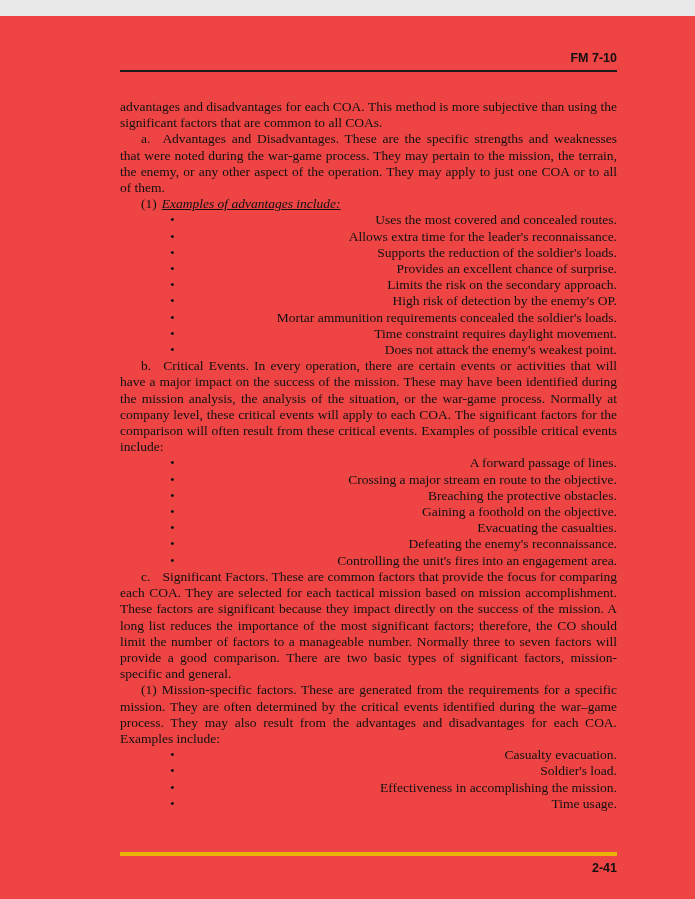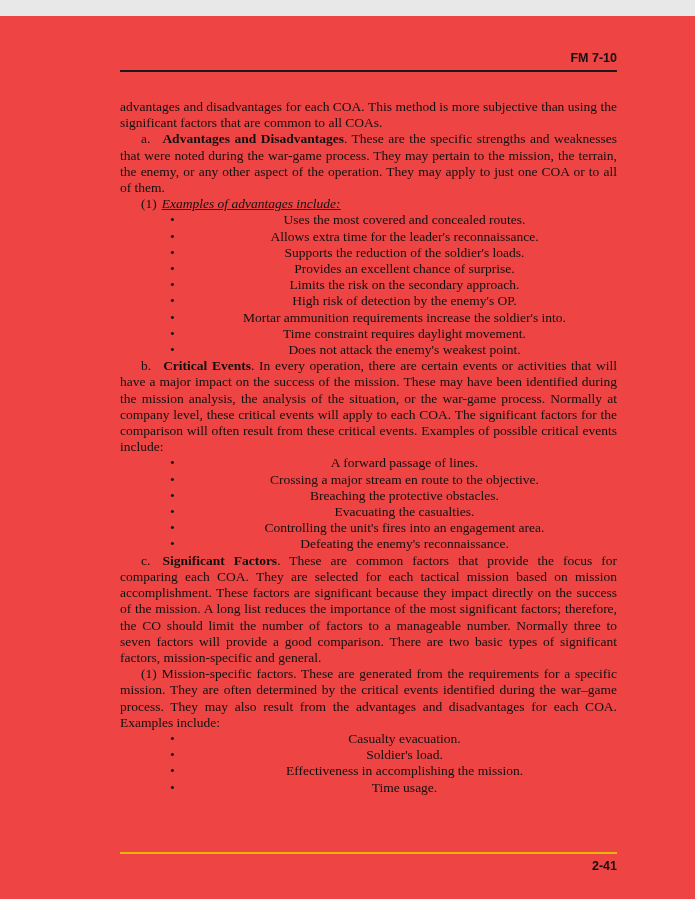--- a/index.html
+++ b/index.html
@@ -33,42 +33,42 @@
     width: 497px;
     font-family: "Liberation Serif", serif;
     font-size: 13.5px;
     line-height: 16.2px;
     text-align: justify;
   }
   p.para { text-indent: 21px; margin: 0; }
   p.para.flush { text-indent: 0; }
   .para-label { margin-right: 12px; }
   .list-label { margin-right: 5px; }
-  .lead-title { font-weight: bold; }
+  .lead-title { font-weight: normal; }
   .list-heading { font-style: italic; text-decoration: underline; }
   .factor-title { }
   ul.bullets {
     list-style: none;
     margin: 0;
     padding-left: 72px;
-    text-align: center;
+    text-align: right;
   }
   ul.bullets li { position: relative; }
   ul.bullets li::before {
     content: "\2022";
     position: absolute;
     left: -22px;
     top: 0;
   }
   .page-footer {
     position: absolute;
     left: 120px;
     top: 836px;
     width: 497px;
-    border-top: 2px solid #eab308;
+    border-top: 4px solid #eab308;
     padding-top: 5px;
     text-align: right;
     font-family: "Liberation Sans", sans-serif;
     font-weight: bold;
     font-size: 12.5px;
     line-height: 14px;
   }
 </style>
 </head>
 <body>
@@ -91,34 +91,35 @@
       <li>Uses the most covered and concealed routes.</li>
       <li>Allows extra time for the leader's reconnaissance.</li>
       <li>Supports the reduction of the soldier's loads.</li>
       <li>Provides an excellent chance of surprise.</li>
       <li>Limits the risk on the secondary approach.</li>
     </ul>
 
 
     <ul class="bullets">
       <li>High risk of detection by the enemy's OP.</li>
-      <li>Mortar ammunition requirements increase the soldier's into.</li>
+      <li>Mortar ammunition requirements concealed the soldier's loads.</li>
       <li>Time constraint requires daylight movement.</li>
       <li>Does not attack the enemy's weakest point.</li>
     </ul>
 
     <p class="para"><span class="para-label">b.</span><span class="lead-title">Critical Events</span><span>. In every operation, there are certain events or activities that will have a major impact on the success of the mission. These may have been identified during the mission analysis, the analysis of the situation, or the war-game process. Normally at company level, these critical events will apply to each COA. The significant factors for the comparison will often result from these critical events. Examples of possible critical events include:</span></p>
 
     <ul class="bullets">
       <li>A forward passage of lines.</li>
       <li>Crossing a major stream en route to the objective.</li>
       <li>Breaching the protective obstacles.</li>
+      <li>Gaining a foothold on the objective.</li>
       <li>Evacuating the casualties.</li>
+      <li>Defeating the enemy's reconnaissance.</li>
       <li>Controlling the unit's fires into an engagement area.</li>
-      <li>Defeating the enemy's reconnaissance.</li>
     </ul>
 
     <p class="para"><span class="para-label">c.</span><span class="lead-title">Significant Factors</span><span>. These are common factors that provide the focus for comparing each COA. They are selected for each tactical mission based on mission accomplishment. These factors are significant because they impact directly on the success of the mission. A long list reduces the importance of the most significant factors; therefore, the CO should limit the number of factors to a manageable number. Normally three to seven factors will provide a good comparison. There are two basic types of significant factors, mission-specific and general.</span></p>
 
     <p class="para"><span class="list-label">(1)</span><span class="factor-title">Mission-specific factors</span><span>. These are generated from the requirements for a specific mission. They are often determined by the critical events identified during the war–game process. They may also result from the advantages and disadvantages for each COA. Examples include:</span></p>
 
     <ul class="bullets">
       <li>Casualty evacuation.</li>
       <li>Soldier's load.</li>
       <li>Effectiveness in accomplishing the mission.</li>

